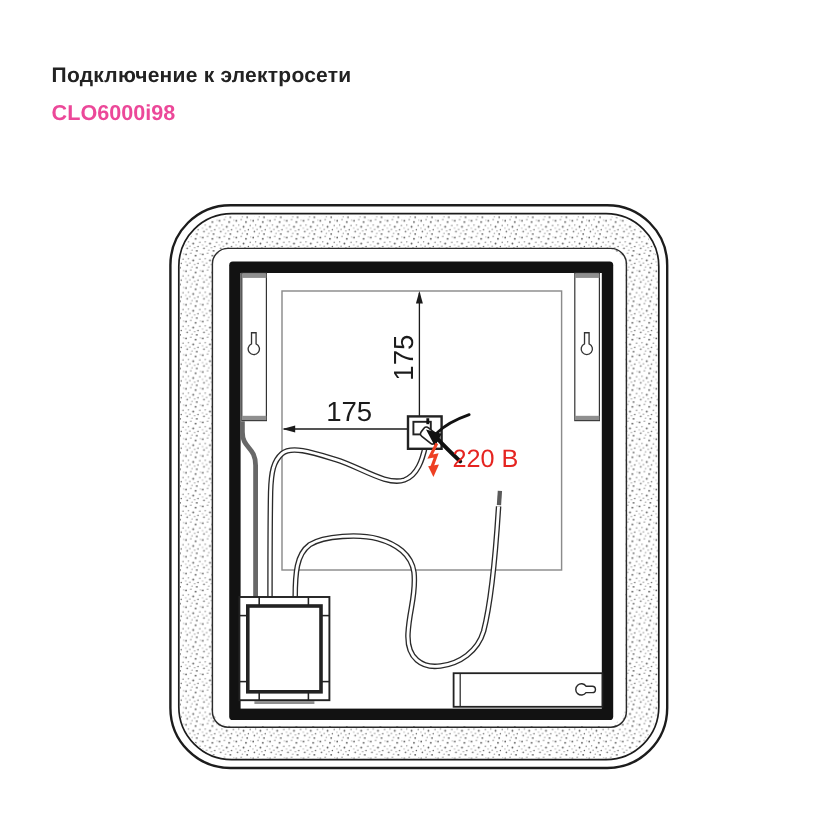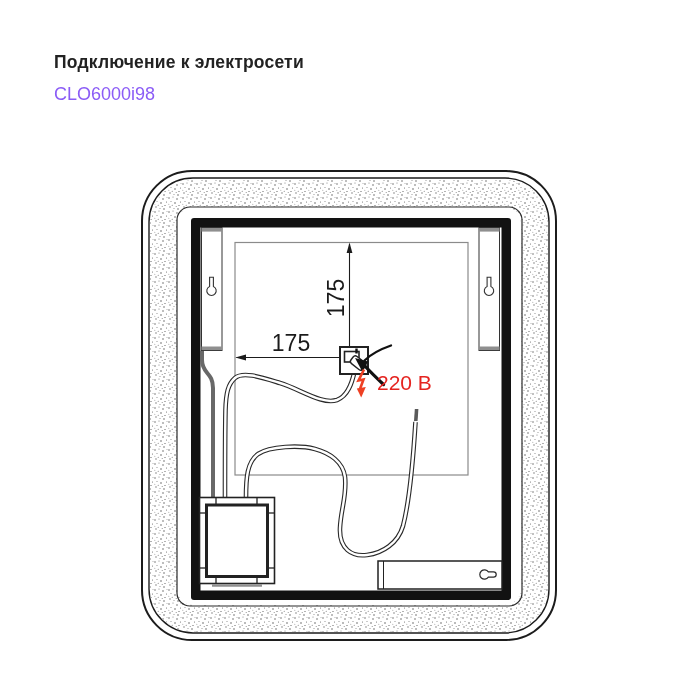--- a/index.html
+++ b/index.html
@@ -1,22 +1,22 @@
 <!DOCTYPE html>
 <html><head>
 <meta charset="utf-8">
 <style>
   html,body{margin:0;padding:0;}
   body{
     width:700px;height:700px;position:relative;background:#ffffff;
     font-family:"Liberation Sans",sans-serif;overflow:hidden;
   }
-  .header{position:absolute;left:54px;top:52px;}
+  .header{position:absolute;left:43px;top:52px;}
   .title{font-size:17.5px;font-weight:700;color:#222;margin:0 0 11px 0;letter-spacing:.2px;}
-  .model{font-size:18px;font-weight:400;color:#8b5cf6;}
+  .model{font-size:18px;font-weight:700;color:#ec4899;}
   svg.diagram{position:absolute;left:0;top:0;}
   text.dim{font-family:"Liberation Sans",sans-serif;font-size:23px;fill:#1b1b1b;}
   text.volt{font-family:"Liberation Sans",sans-serif;font-size:21px;font-weight:500;fill:#e52420;}
 </style>
 </head>
 <body>
 
 <main>
 
   <header class="header">

